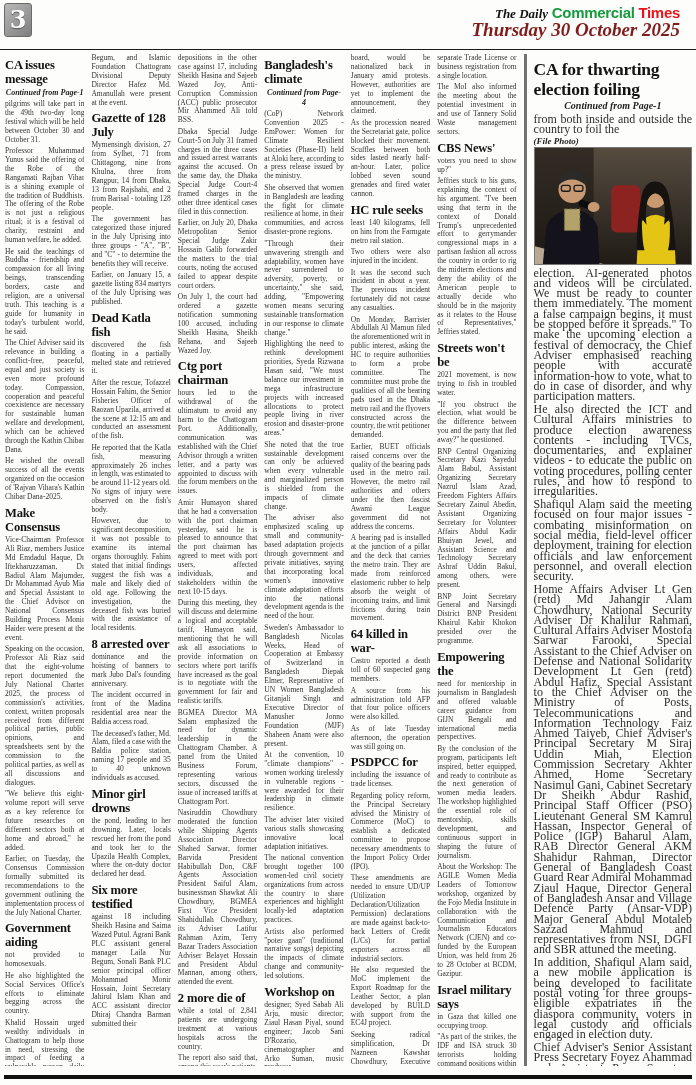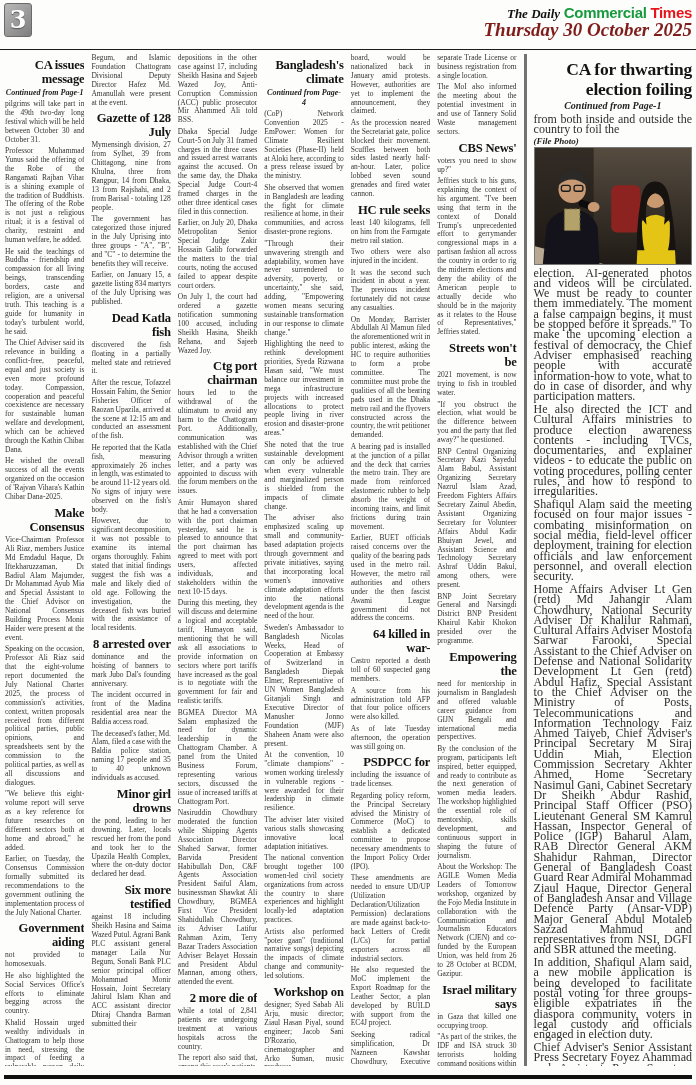--- a/index.html
+++ b/index.html
@@ -10,36 +10,36 @@
   }
   
   .masthead{position:relative;height:50px;border-bottom:1.6px solid #1c1c1c;padding:4px 6px 0 6px;box-sizing:border-box;}
   .pagenum{
     position:absolute;left:4px;top:3px;width:26px;height:32px;
     background:linear-gradient(135deg,#b9b9b9,#7e7e7e);
     border:1px solid #6a6a6a;border-radius:3px;
     color:#ffffff;font-weight:bold;font-size:24px;line-height:32px;text-align:center;
     font-family:"DejaVu Serif", serif;text-shadow:0 1px 1px #555;
   }
-  .mast-right{position:absolute;right:4px;top:4px;text-align:right;}
+  .mast-right{position:absolute;right:16px;top:4px;text-align:right;}
   .brand{font-size:15px;line-height:17px;white-space:nowrap;}
   .brand .daily{font-style:italic;font-weight:bold;color:#111;font-size:13px;}
   .brand .w1{font-family:"Liberation Sans", sans-serif;font-weight:bold;letter-spacing:-0.3px;}
   .brand .w2{font-family:"Liberation Sans", sans-serif;font-weight:bold;letter-spacing:-0.3px;}
   .mastdate{font-size:19px;font-weight:bold;font-style:italic;color:#7f1d1d;line-height:16px;}
   
   .content{
     display:grid;grid-template-columns:repeat(6,1fr) 2.12fr;gap:0 7px;
     padding:4px 4px 0 5px;height:1016px;box-sizing:border-box;overflow:hidden;
   }
   .col{overflow:hidden;height:100%;}
   .col.wide{border-left:3px solid #737373;padding-left:7px;}
   article{margin:0 0 3px 0;}
   .hl{
-    font-weight:bold;color:#141414;text-align:right;
+    font-weight:bold;color:#141414;text-align:left;
     font-size:12.6px;line-height:14px;margin:4px 0 2px 0;
     font-family:"Liberation Serif", serif;letter-spacing:-0.2px;
   }
   .col.wide .hl{font-size:17.5px;line-height:20px;margin:5px 0 1px 0;}
   .cont{font-style:italic;font-weight:bold;text-align:center;font-size:8px;line-height:10px;color:#222;margin-bottom:2px;}
   .col.wide .cont{font-size:10px;line-height:12px;}
   p.body{
     margin:0 0 2.5px 0;font-size:7.5px;line-height:8.9px;text-align:justify;
     color:#333;word-spacing:-0.2px;
   }
@@ -91,21 +91,21 @@
           <p class="body">He also highlighted the Social Services Office's efforts to eliminate begging across the country.</p>
           <p class="body">Khalid Hossain urged wealthy individuals in Chattogram to help those in need, stressing the impact of feeding a vulnerable person daily and the unmatched peace that such acts of charity bring.</p>
         </article>
       </div>
       <div class="col">
         <article>
           <p class="body">Begum, and Islamic Foundation Chattogram Divisional Deputy Director Hafez Md. Amanullah were present at the event.</p>
         </article>
         <article>
           <h2 class="hl">Gazette of 128 July</h2>
-          <p class="body">Mymensingh division, 27 from Sylhet, 39 from Chittagong, nine from Khulna, three from Rangpur, 14 from Dhaka, 13 from Rajshahi, and 2 from Barisal - totaling 128 people.</p>
+          <p class="body">Mymensingh division, 27 from Sylhet, 71 from Chittagong, nine from Khulna, three from Rangpur, 14 from Dhaka, 13 from Rajshahi, and 2 from Barisal - totaling 128 people.</p>
           <p class="body">The government has categorized those injured in the July Uprising into three groups - "A", "B", and "C" - to determine the benefits they will receive.</p>
           <p class="body">Earlier, on January 15, a gazette listing 834 martyrs of the July Uprising was published.</p>
         </article>
         <article>
           <h2 class="hl">Dead Katla fish</h2>
           <p class="body">discovered the fish floating in a partially melted state and retrieved it.</p>
           <p class="body">After the rescue, Tofazzel Hossain Fahim, the Senior Fisheries Officer of Raozan Upazila, arrived at the scene at 12:15 am and conducted an assessment of the fish.</p>
           <p class="body">He reported that the Katla fish, measuring approximately 26 inches in length, was estimated to be around 11-12 years old. No signs of injury were observed on the fish's body.</p>
           <p class="body">However, due to significant decomposition, it was not possible to examine its internal organs thoroughly. Fahim stated that initial findings suggest the fish was a male and likely died of old age. Following the investigation, the deceased fish was buried with the assistance of local residents.</p>
         </article>
@@ -170,22 +170,22 @@
         <article>
           <p class="body">board, would be nationalized back in January amid protests. However, authorities are yet to implement the announcement, they claimed.</p>
           <p class="body">As the procession neared the Secretariat gate, police blocked their movement. Scuffles between both sides lasted nearly half-an-hour. Later, police lobbed seven sound grenades and fired water cannon.</p>
         </article>
         <article>
           <h2 class="hl">HC rule seeks</h2>
           <p class="body">least 140 kilograms, fell on him from the Farmgate metro rail station.</p>
           <p class="body">Two others were also injured in the incident.</p>
           <p class="body">It was the second such incident in about a year. The previous incident fortunately did not cause any casualties.</p>
           <p class="body">On Monday, Barrister Abdullah Al Mamun filed the aforementioned writ in public interest, asking the HC to require authorities to form a probe committee. The committee must probe the qualities of all the bearing pads used in the Dhaka metro rail and the flyovers constructed across the country, the writ petitioner demanded.</p>
+          <p class="body">Earlier, BUET officials raised concerns over the quality of the bearing pads used in the metro rail. However, the metro rail authorities and others under the then fascist Awami League government did not address the concerns.</p>
           <p class="body">A bearing pad is installed at the junction of a pillar and the deck that carries the metro train. They are made from reinforced elastomeric rubber to help absorb the weight of incoming trains, and limit frictions during train movement.</p>
-          <p class="body">Earlier, BUET officials raised concerns over the quality of the bearing pads used in the metro rail. However, the metro rail authorities and others under the then fascist Awami League government did not address the concerns.</p>
         </article>
         <article>
           <h2 class="hl">64 killed in war-</h2>
           <p class="body">Castro reported a death toll of 60 suspected gang members.</p>
           <p class="body">A source from his administration told AFP that four police officers were also killed.</p>
           <p class="body">As of late Tuesday afternoon, the operation was still going on.</p>
         </article>
         <article>
           <h2 class="hl">PSDPCC for</h2>
           <p class="body">including the issuance of trade licenses.</p>

